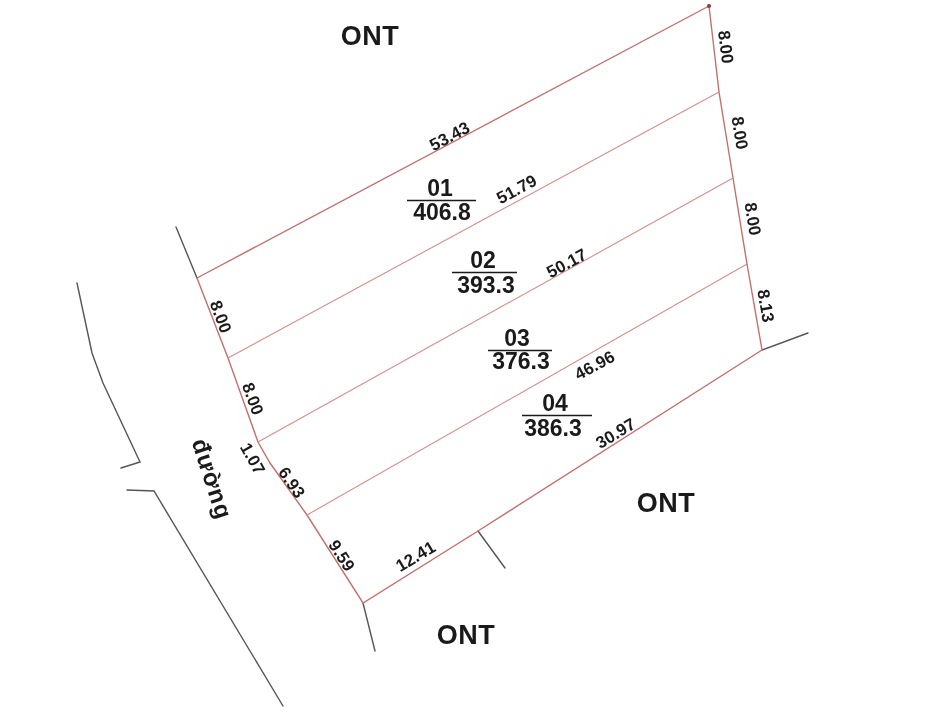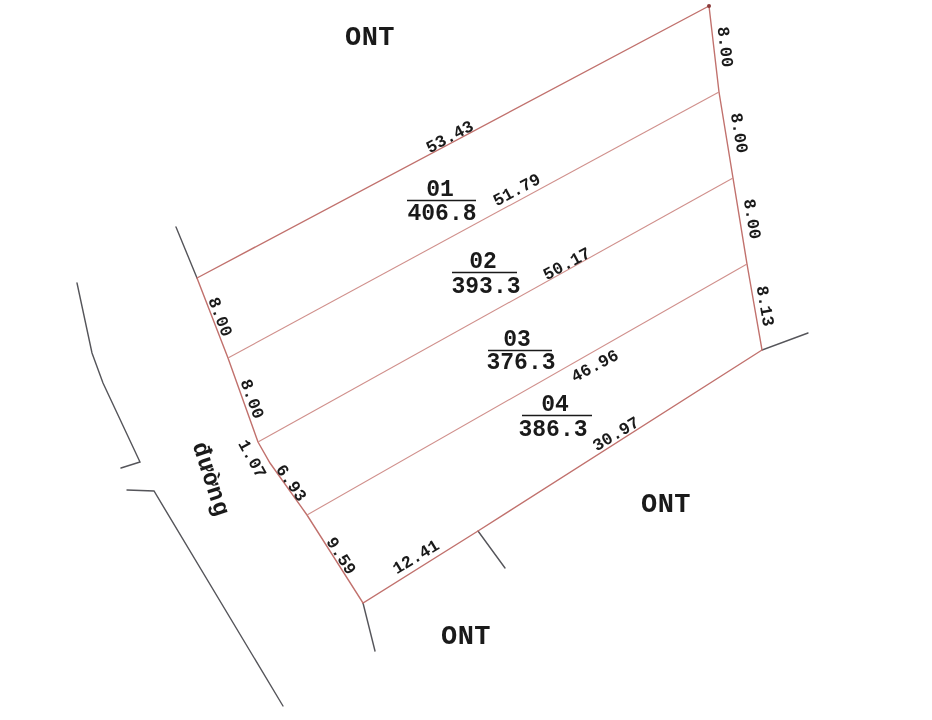--- a/index.html
+++ b/index.html
@@ -6,21 +6,21 @@
     margin: 0;
     padding: 0;
     background: #ffffff;
   }
   .stage {
     position: relative;
     width: 864px;
     height: 720px;
     background: var(--bg, #ffffff);
     overflow: hidden;
-    font-family: Liberation Mono, monospace;
+    font-family: Liberation Sans, sans-serif;
   }
   svg { display: block; }
 
   .boundary {
     fill: none;
     stroke: var(--boundary, #c1716d);
     stroke-width: 1.4;
     stroke-linejoin: miter;
   }
   .divider {

